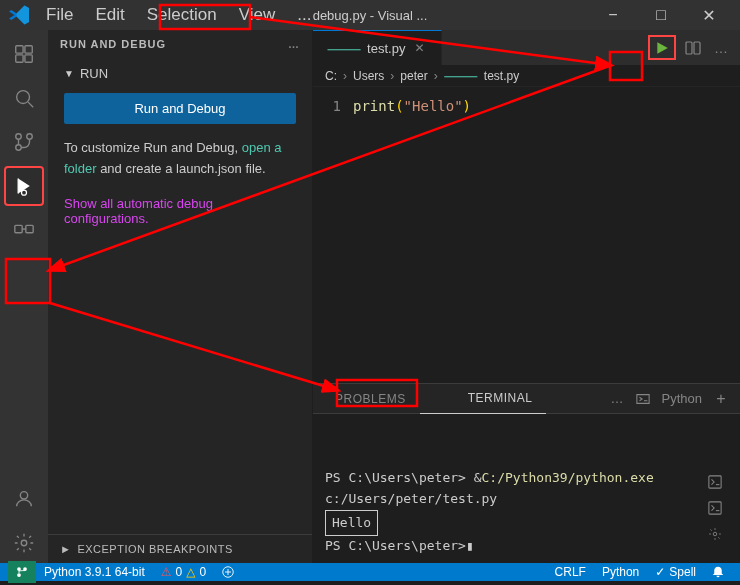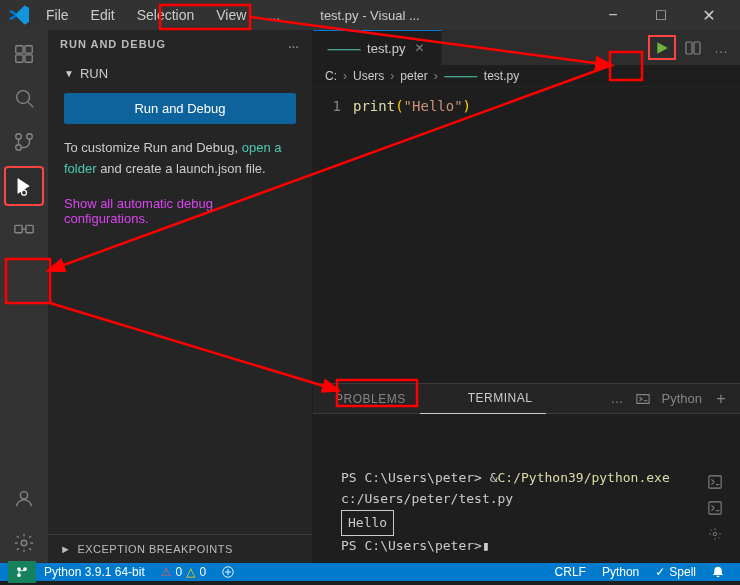--- a/index.html
+++ b/index.html
@@ -29,21 +29,21 @@
       margin-right: 6px;
     }
     .title-bar-menu {
       display: flex;
       align-items: center;
       gap: 2px;
       flex: 1;
     }
     .menu-item {
       padding: 2px 10px;
-      font-size: 14px;
+      font-size: 17px;
       color: #cccccc;
       cursor: pointer;
     }
     .title-bar-title {
       position: absolute;
       left: 50%;
       transform: translateX(-50%);
       font-size: 13px;
       color: #cccccc;
     }
@@ -338,21 +338,21 @@
     }
     .panel-content {
       flex: 1;
       padding: 6px 12px;
       font-family: 'Consolas', monospace;
       font-size: 13px;
       line-height: 1.6;
       display: flex;
       gap: 4px;
     }
-    .terminal-main { flex: 1; margin-left: 16px; }
+    .terminal-main { flex: 1; }
     .terminal-sidebar-icons {
       width: 26px;
       display: flex;
       flex-direction: column;
       align-items: center;
       gap: 6px;
       padding-top: 4px;
       color: #858585;
     }
     .term-icon {
@@ -422,21 +422,21 @@
       <path d="M16.5 1.5L8.5 9.5L8.5 12.5L16.5 20.5L21 18V4L16.5 1.5Z" fill="#1ba1e2" opacity="0.7"></path>
     </svg>
   </div>
   <div class="title-bar-menu">
     <span class="menu-item">File</span>
     <span class="menu-item">Edit</span>
     <span class="menu-item">Selection</span>
     <span class="menu-item">View</span>
     <span class="menu-item">...</span>
   </div>
-  <div class="title-bar-title">test.py - Visual ...</div>
+  <div class="title-bar-title">debug.py - Visual ...</div>
   <div class="title-bar-controls">
     <div class="title-ctrl">−</div>
     <div class="title-ctrl">□</div>
     <div class="title-ctrl close">✕</div>
   </div>
 </div>
 
 <div class="main-layout">
 
   <div class="activity-bar">

